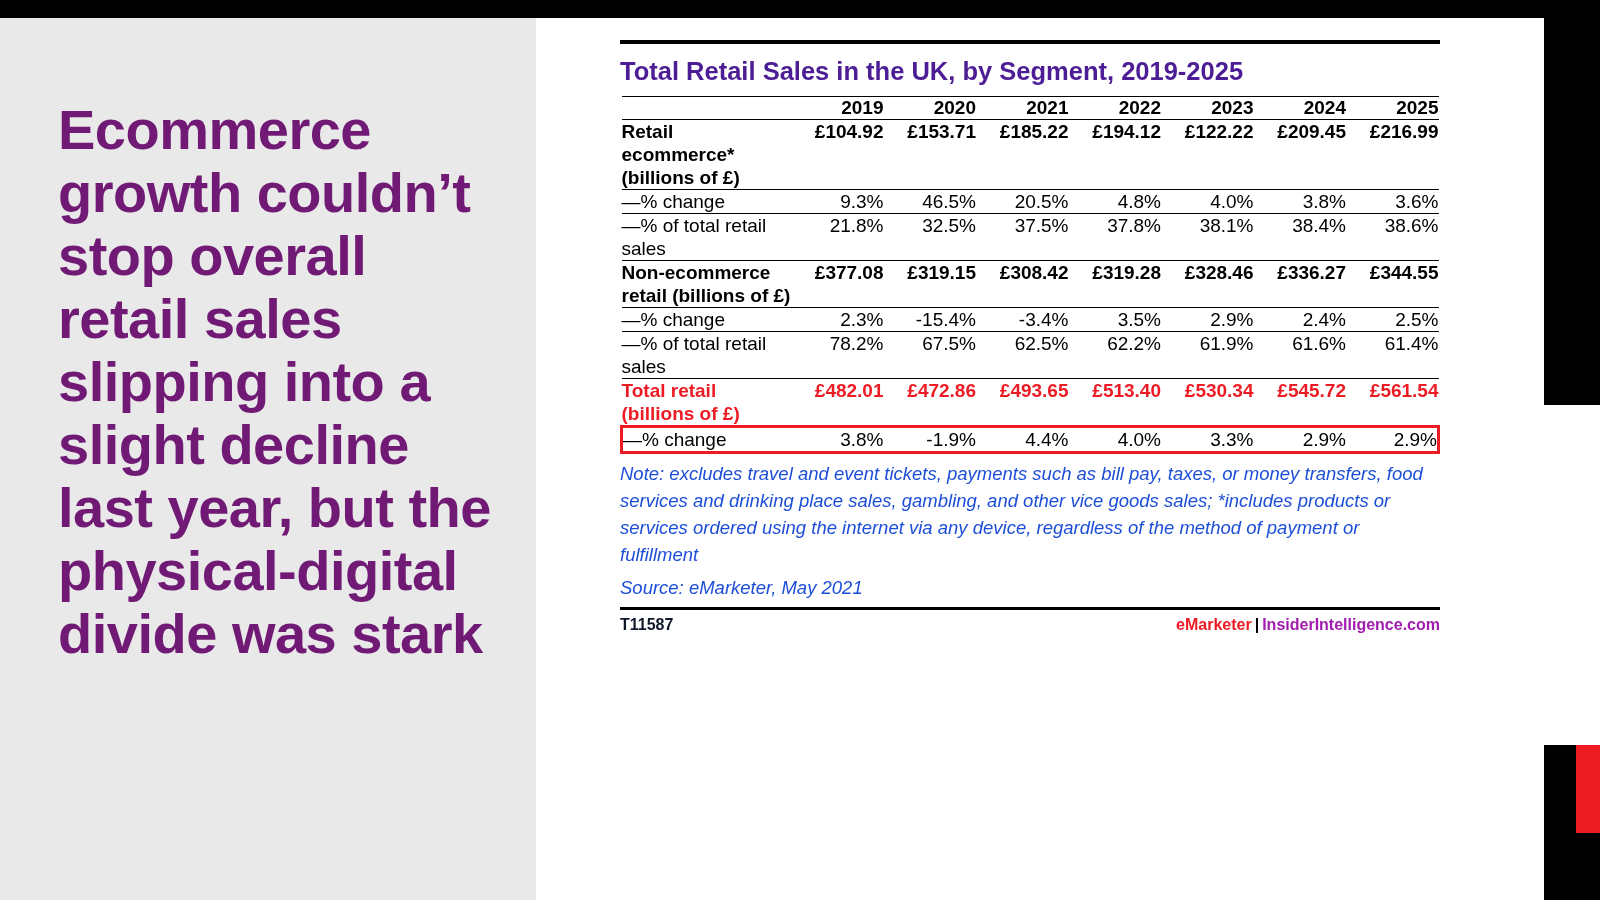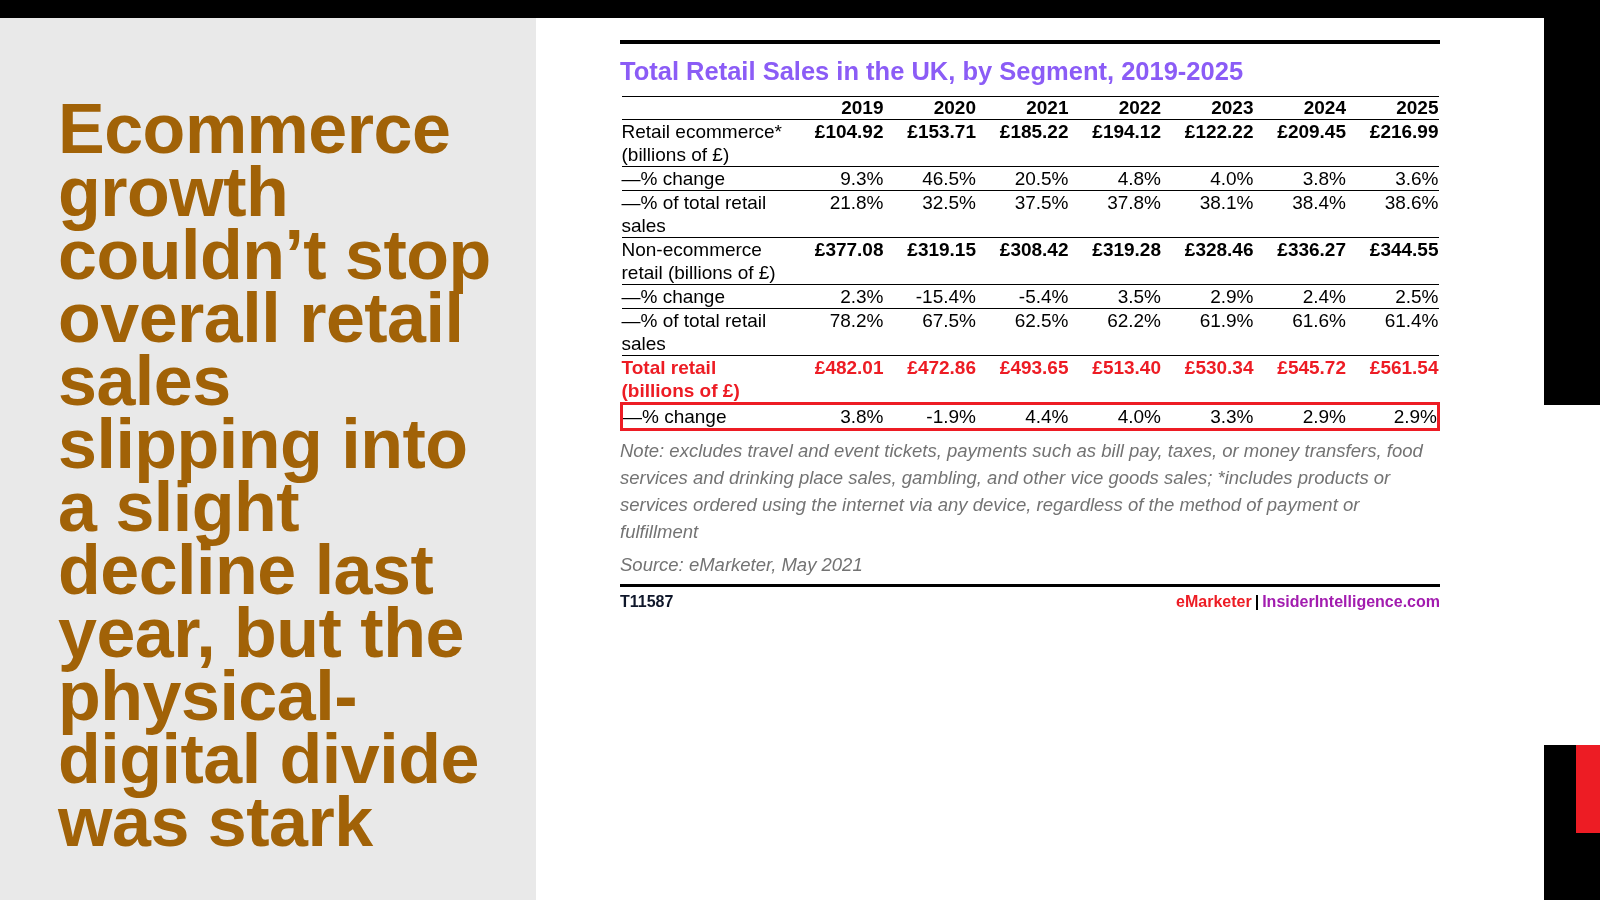--- a/index.html
+++ b/index.html
@@ -58,39 +58,39 @@
     top: 18px;
     width: 536px;
     height: 882px;
     background: #e9e9e9;
   }
   .headline {
     position: absolute;
     left: 58px;
     top: 80px;
     width: 440px;
-    font-size: 70px;
+    font-size: 56px;
     line-height: 63px;
     font-weight: bold;
-    color: #a16207;
+    color: #701a75;
     letter-spacing: -0.5px;
   }
   
   .content {
     position: absolute;
     left: 620px;
     top: 40px;
     width: 820px;
   }
   .rule-top {
     border-top: 4px solid #000;
     width: 820px;
   }
   .chart-title {
-    color: #8b5cf6;
+    color: #4c1d95;
     font-weight: bold;
     font-size: 25.5px;
     line-height: 30px;
     margin-top: 12px;
     margin-bottom: 10px;
     width: 700px;
   }
   table.data {
     border-collapse: collapse;
     width: 820px;
@@ -108,21 +108,21 @@
     font-size: 19px;
     text-align: right;
     padding: 5px 4px 5px 4px;
   }
   .hdr-row th.rowlabel {
     text-align: left;
     border-top: 1px solid #000;
   }
   td.rowlabel {
     text-align: left;
-    font-weight: normal;
+    font-weight: bold;
     padding: 5px 6px 6px 2px;
     width: 168px;
     line-height: 23px;
   }
   td.rowlabel.light {
     font-weight: normal;
   }
   td.val {
     text-align: right;
     padding: 5px 4px 6px 4px;
@@ -153,21 +153,21 @@
   }
   tr.highlight td:last-child {
     border-right: 3px solid #ed1c24;
   }
   .note {
     font-style: italic;
     font-size: 18.5px;
     line-height: 27px;
     margin-top: 6px;
     width: 820px;
-    color: #737373;
+    color: #1d4ed8;
   }
   .footer {
     margin-top: 6px;
     border-top: 3px solid #000;
     padding-top: 6px;
     display: flex;
     justify-content: space-between;
     align-items: center;
     width: 820px;
     font-size: 16px;
@@ -260,21 +260,21 @@
         <td class="val bold">£319.28</td>
         <td class="val bold">£328.46</td>
         <td class="val bold">£336.27</td>
         <td class="val bold">£344.55</td>
       </tr>
 
       <tr class="sep">
         <td class="rowlabel light">—% change</td>
         <td class="val">2.3%</td>
         <td class="val">-15.4%</td>
-        <td class="val">-5.4%</td>
+        <td class="val">-3.4%</td>
         <td class="val">3.5%</td>
         <td class="val">2.9%</td>
         <td class="val">2.4%</td>
         <td class="val">2.5%</td>
       </tr>
 
       <tr class="sep">
         <td class="rowlabel light">—% of total retail sales</td>
         <td class="val">78.2%</td>
         <td class="val">67.5%</td>

